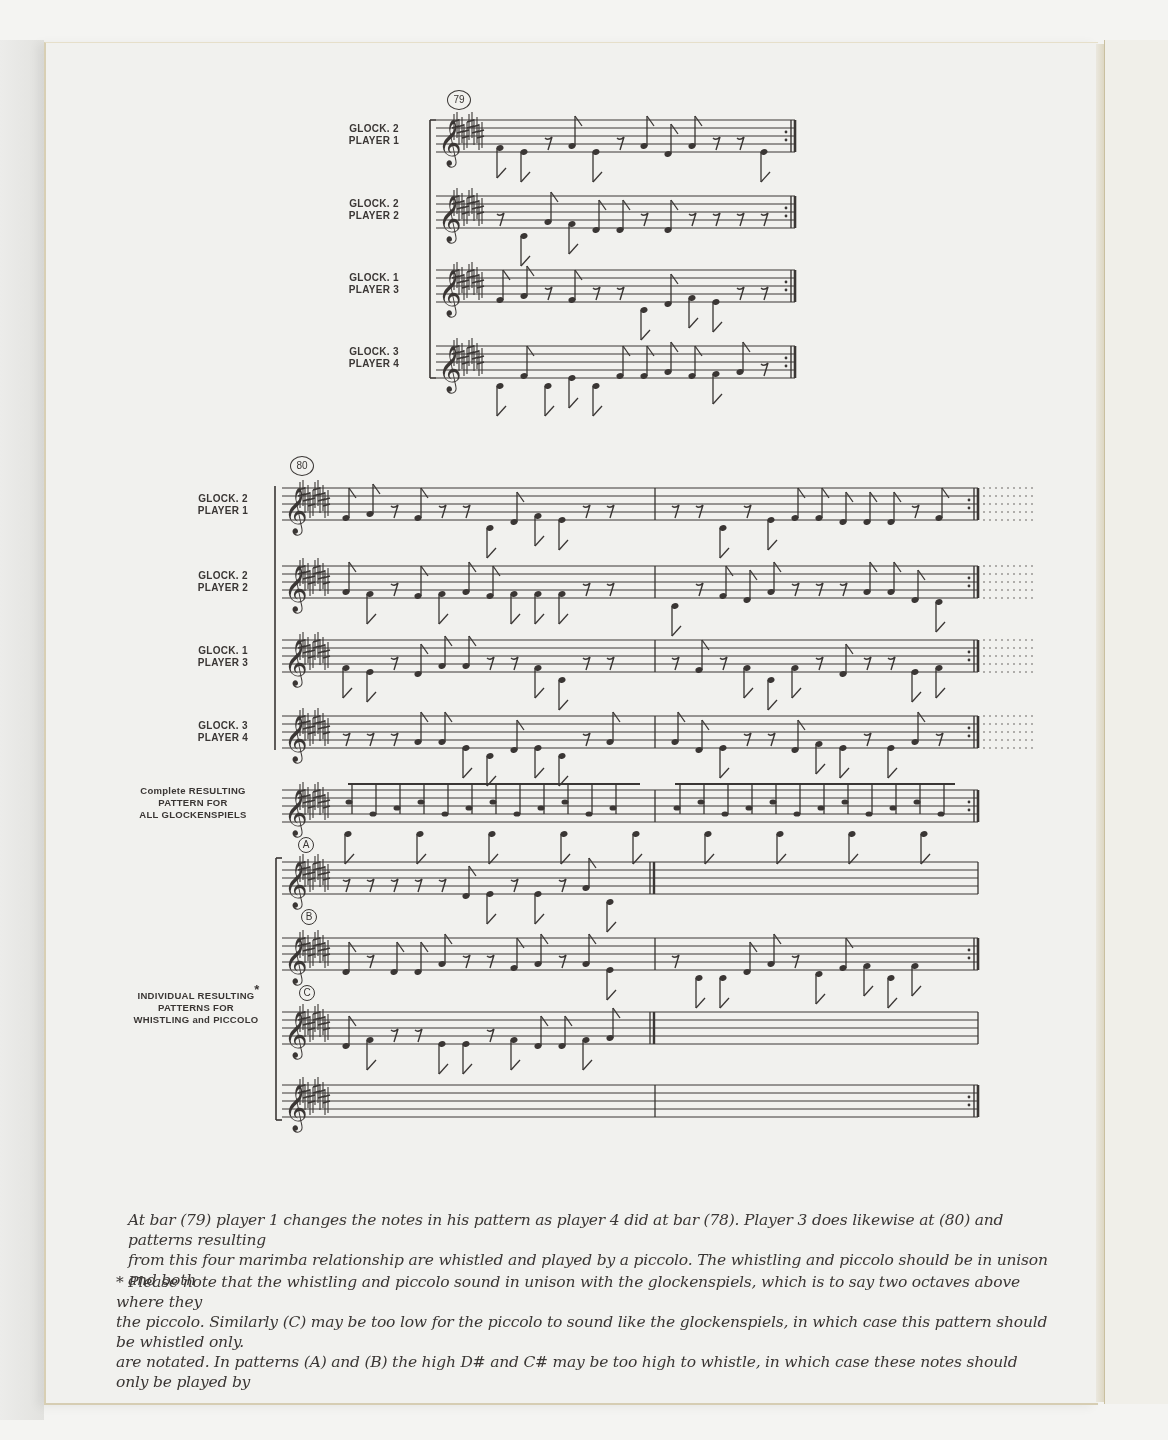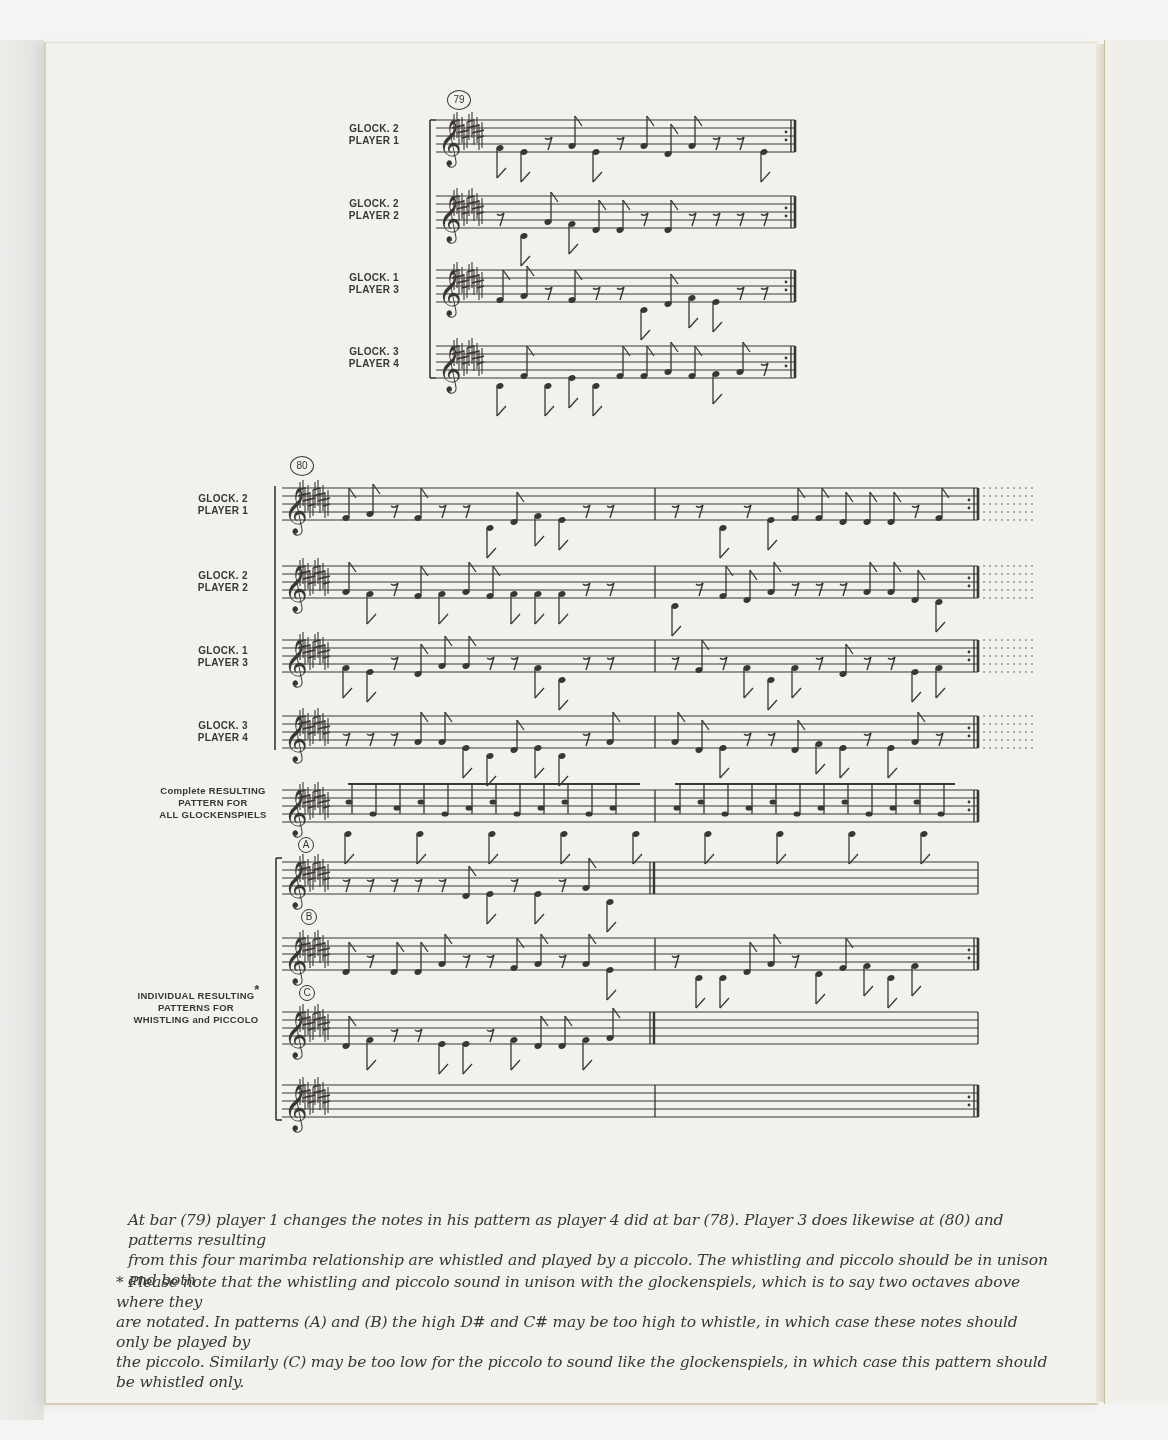--- a/index.html
+++ b/index.html
@@ -1206,21 +1206,21 @@
     <div>PLAYER 2</div>
   </div>
 <div class="label" style="left:180px;top:645px;width:86px;">
     <div>GLOCK. 1</div>
     <div>PLAYER 3</div>
   </div>
 <div class="label" style="left:180px;top:720px;width:86px;">
     <div>GLOCK. 3</div>
     <div>PLAYER 4</div>
   </div>
-<div class="label" style="left:148px;top:785px;width:130px;font-size:9.5px;line-height:12px;">
+<div class="label" style="left:128px;top:785px;width:130px;font-size:9.5px;line-height:12px;">
     <div>Complete RESULTING</div>
     <div>PATTERN FOR</div>
     <div>ALL GLOCKENSPIELS</div>
   </div>
 
 <div class="pat-letter" style="left:298px;top:837px;">A</div>
 <div class="pat-letter" style="left:301px;top:909px;">B</div>
 <div class="pat-letter" style="left:299px;top:985px;">C</div>
 <div class="label" style="left:128px;top:990px;width:136px;text-align:center;font-size:9.5px;font-weight:bold;line-height:12px;">
     <div>INDIVIDUAL RESULTING</div>
@@ -1228,15 +1228,15 @@
     <div>WHISTLING and PICCOLO</div>
   </div>
 <div class="label" style="left:252px;top:984px;width:10px;font-size:13px;">*</div>
 
 <div class="notes" style="left:128px;top:1210px;width:920px;">
   <p>At bar (79) player 1 changes the notes in his pattern as player 4 did at bar (78). Player 3 does likewise at (80) and patterns resulting</p>
   <p>from this four marimba relationship are whistled and played by a piccolo. The whistling and piccolo should be in unison and both</p>
 </div>
 <div class="notes" style="left:116px;top:1272px;width:932px;">
   <p>* Please note that the whistling and piccolo sound in unison with the glockenspiels, which is to say two octaves above where they</p>
+  <p>the piccolo. Similarly (C) may be too low for the piccolo to sound like the glockenspiels, in which case this pattern should be whistled only.</p>
   <p>are notated. In patterns (A) and (B) the high D# and C# may be too high to whistle, in which case these notes should only be played by</p>
-  <p>the piccolo. Similarly (C) may be too low for the piccolo to sound like the glockenspiels, in which case this pattern should be whistled only.</p>
 </div>
 
 </body></html>

